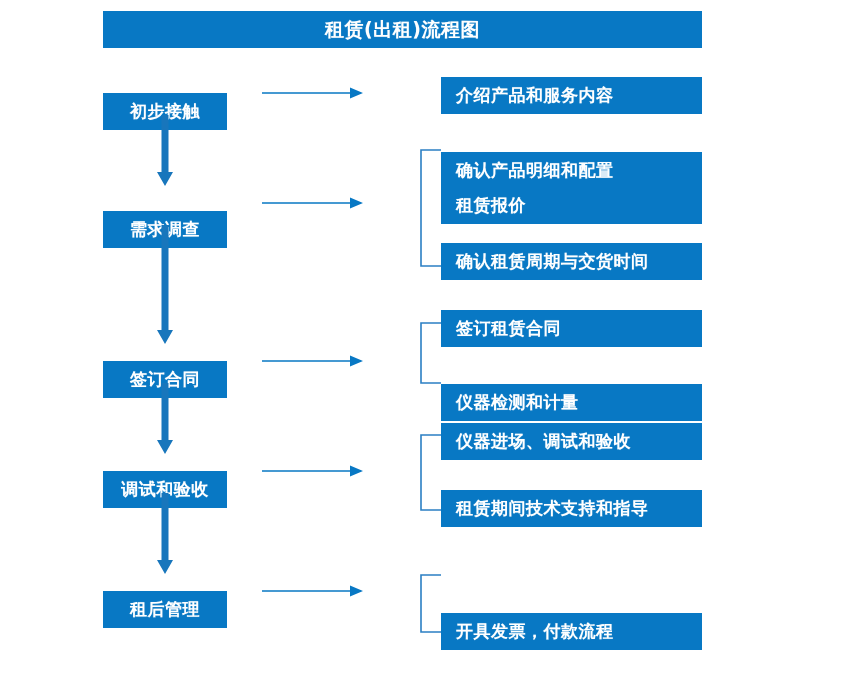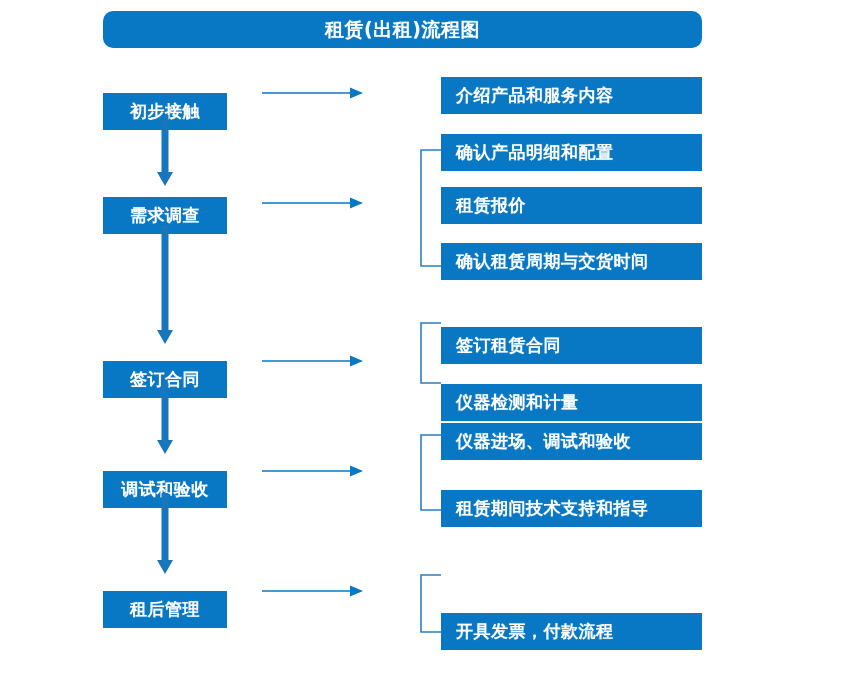--- a/index.html
+++ b/index.html
@@ -32,21 +32,20 @@
     letter-spacing: 0.5px;
     text-shadow: 0 0 1px rgba(255,255,255,0.35);
   }
   .title-box {
     left: 103px;
     top: 11px;
     width: 599px;
     height: 37px;
     font-size: 19px;
     justify-content: center;
-    border-radius: 10px;
   }
   .stage-box {
     left: 103px;
     width: 124px;
     height: 37px;
     font-size: 17px;
     justify-content: center;
     margin-top: 16px;
   }
   .detail-box {
@@ -72,30 +71,30 @@
   svg { display: block; overflow: visible; }
 </style>
 </head>
 <body>
 
 <div id="canvas">
 
   <div class="box title-box">租赁(出租)流程图</div>
 
   <div class="box stage-box" style="top:77px">初步接触</div>
-  <div class="box stage-box" style="top:181px">需求调查</div>
+  <div class="box stage-box" style="top:195px">需求调查</div>
   <div class="box stage-box" style="top:345px">签订合同</div>
   <div class="box stage-box" style="top:455px">调试和验收</div>
   <div class="box stage-box" style="top:575px">租后管理</div>
 
   <div class="box detail-box" style="top:77px">介绍产品和服务内容</div>
-  <div class="box detail-box" style="top:134px">确认产品明细和配置</div>
+  <div class="box detail-box" style="top:152px">确认产品明细和配置</div>
   <div class="box detail-box" style="top:187px">租赁报价</div>
   <div class="box detail-box" style="top:243px">确认租赁周期与交货时间</div>
-  <div class="box detail-box" style="top:327px">签订租赁合同</div>
+  <div class="box detail-box" style="top:310px">签订租赁合同</div>
   <div class="box detail-box" style="top:384px">仪器检测和计量</div>
   <div class="box detail-box" style="top:423px">仪器进场、调试和验收</div>
   <div class="box detail-box" style="top:490px">租赁期间技术支持和指导</div>
   <div class="box detail-box" style="top:613px">开具发票，付款流程</div>
 
   <div class="h-arrow" style="left:262px; top:86px; width:101px;">
     <svg width="101" height="14" viewBox="0 0 101 14">
       <path d="M0 6.2 H88 V1.5 L101 7 L88 12.5 V7.8 H0 Z" fill="#0878c4"></path>
     </svg>
   </div>

